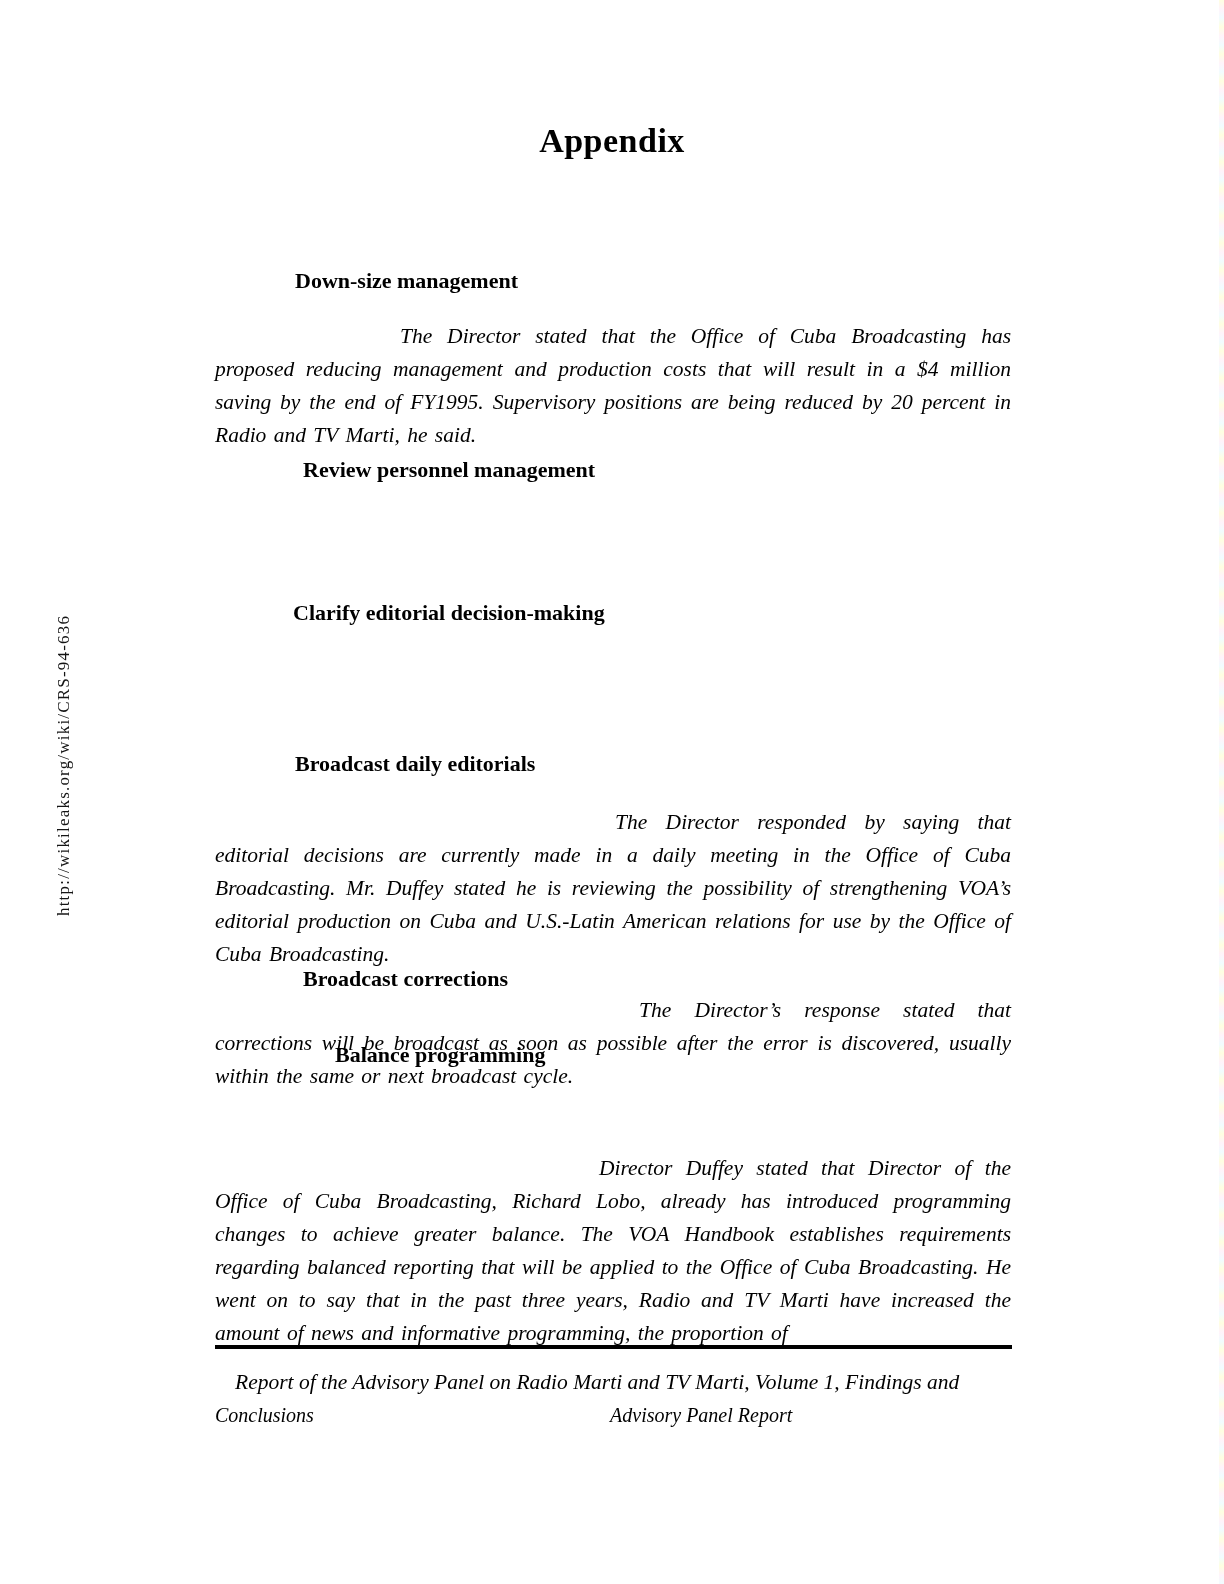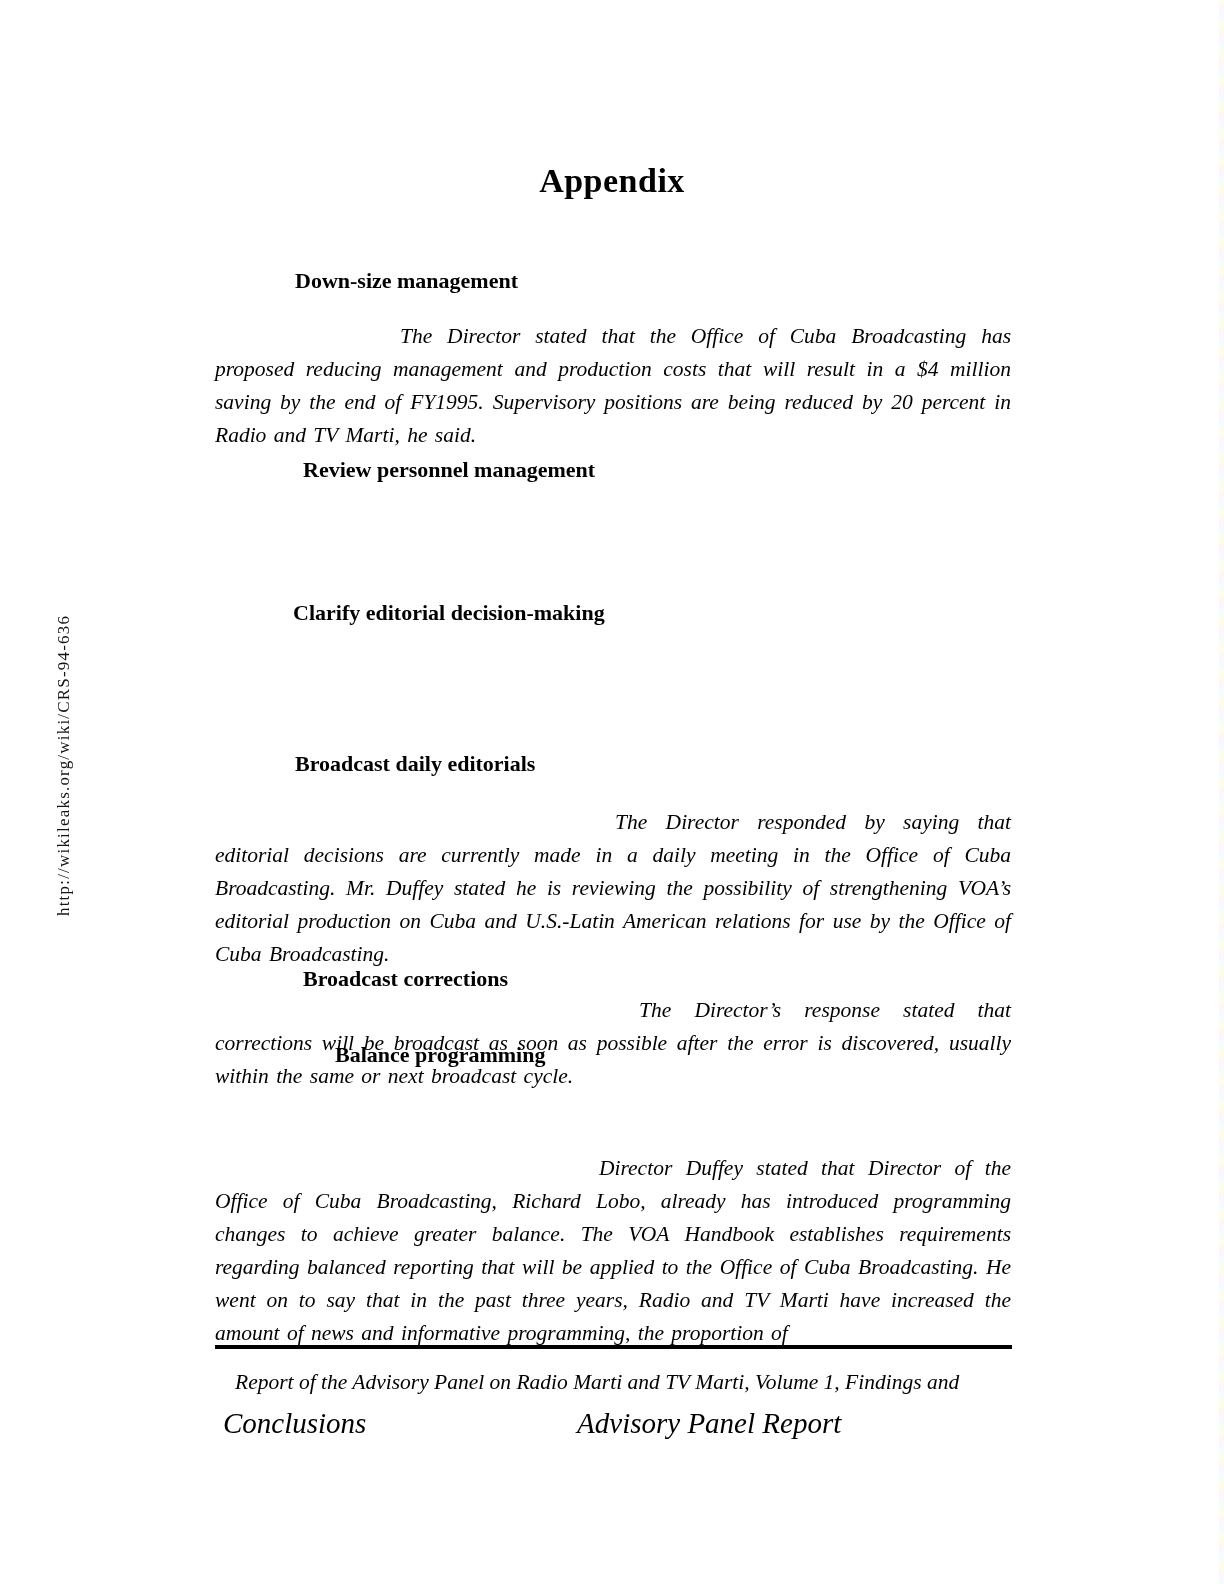--- a/index.html
+++ b/index.html
@@ -37,21 +37,20 @@
     color: #141414;
   }
   .doc-title {
     position: absolute;
     left: 0; right: 0;
     top: 122px;
     text-align: center;
     font-size: 34px;
     font-weight: bold;
     letter-spacing: 0.5px;
-    margin-top: 40px;
   }
   .heading {
     position: absolute;
     font-size: 22px;
     font-weight: bold;
     white-space: nowrap;
   }
   .para {
     position: absolute;
     left: 215px;
@@ -93,24 +92,24 @@
     font-style: italic;
     text-indent: 20px;
     margin: 0;
   }
   .footer-line2 {
     position: absolute;
     left: 215px;
     top: 1399px;
     width: 797px;
     height: 33px;
-    font-size: 29px;
+    font-size: 20px;
     line-height: 33px;
     font-style: italic;
-    margin: 8px;
+    margin: 0;
   }
   .footer-line2 .center-label {
     position: absolute;
     left: 61%;
     transform: translateX(-50%);
     white-space: nowrap;
   }
 </style>
 </head>
 <body>

